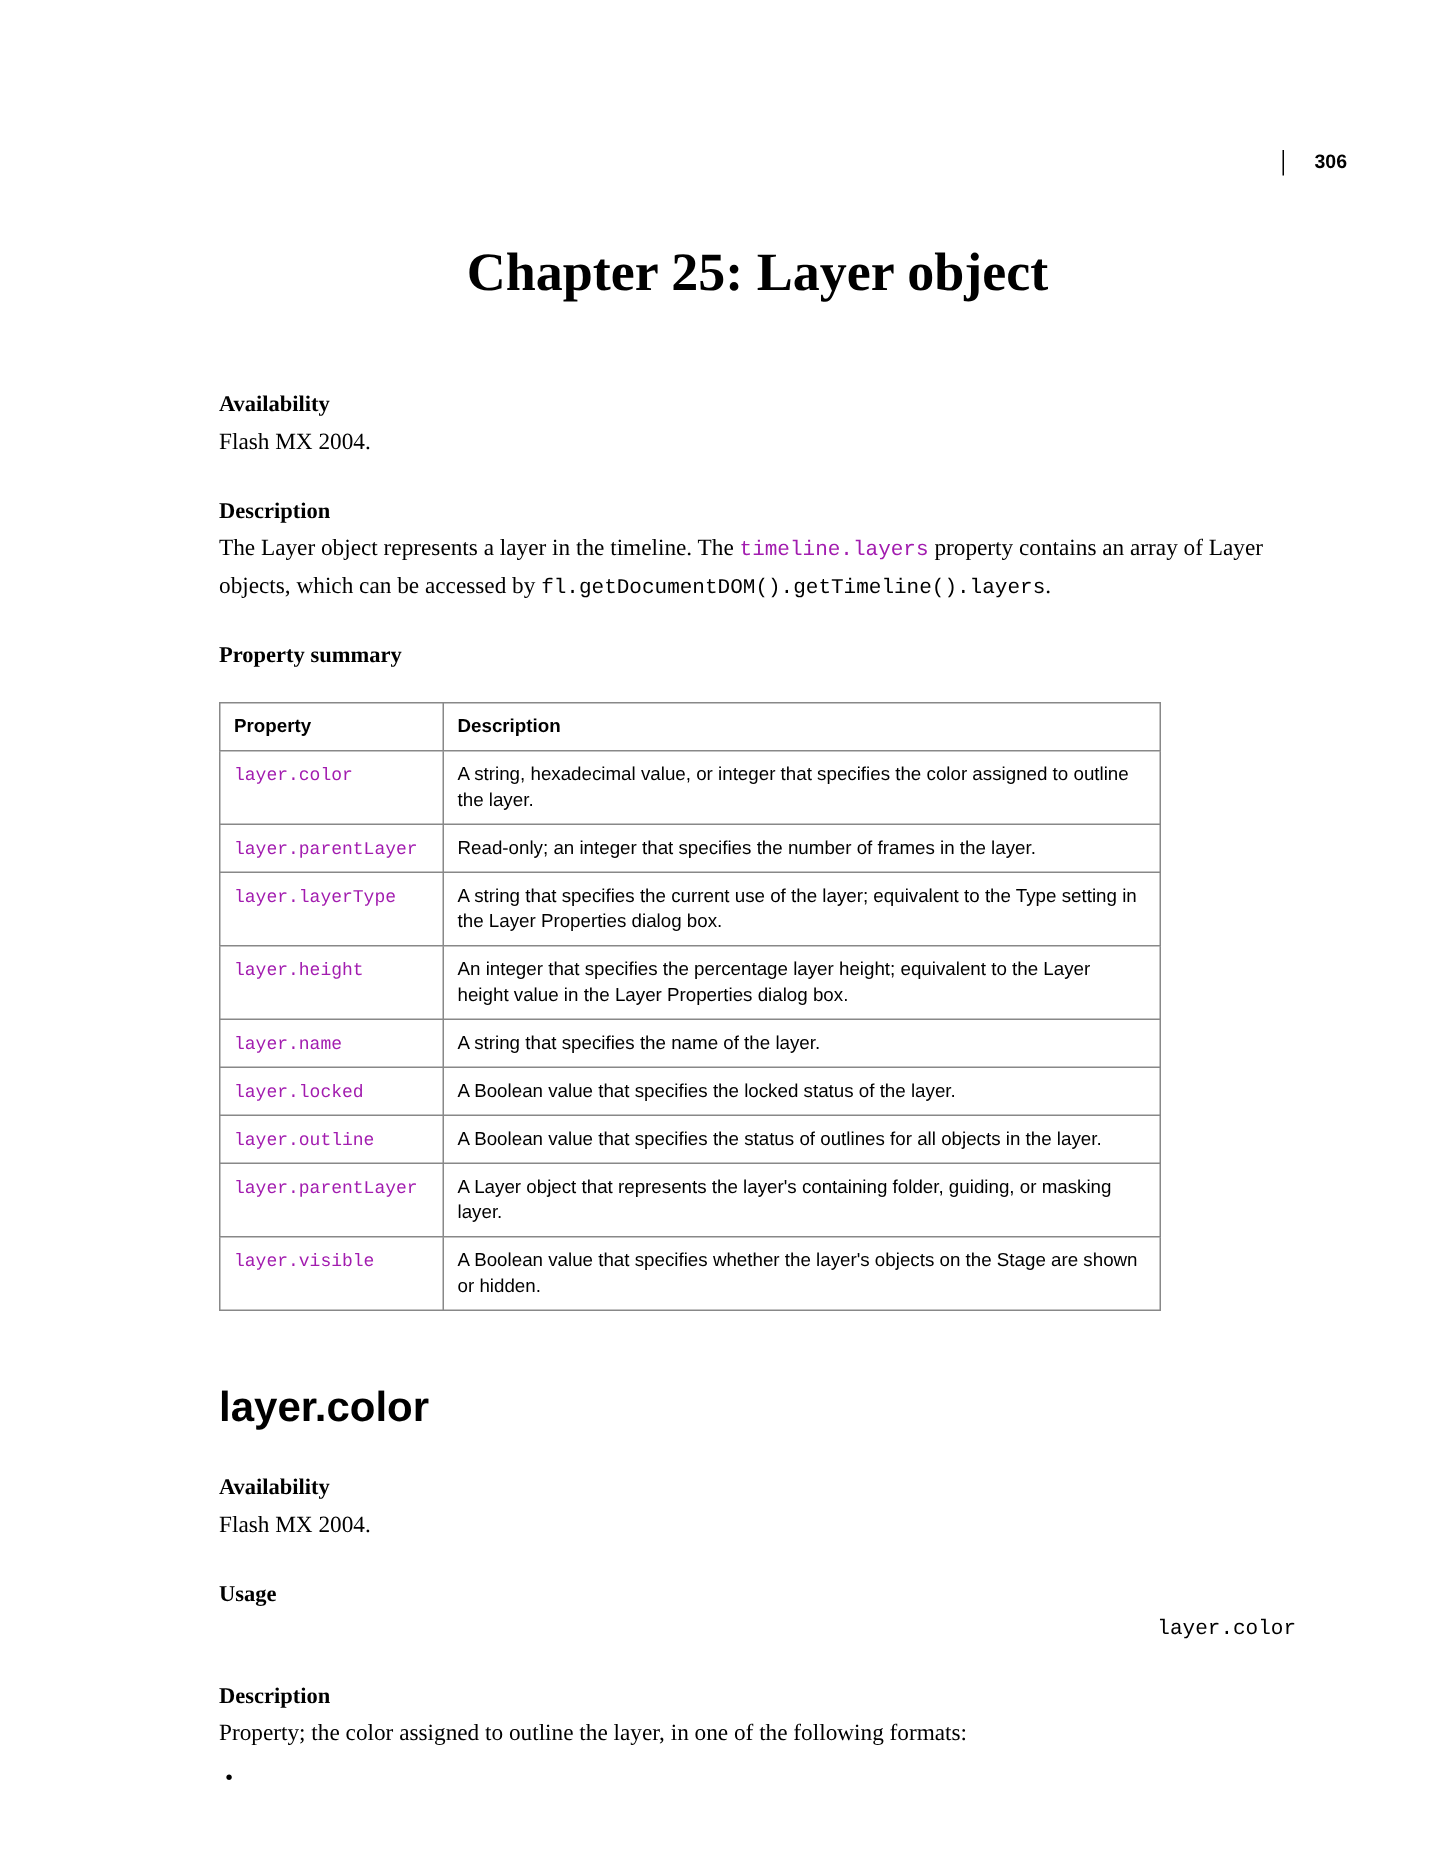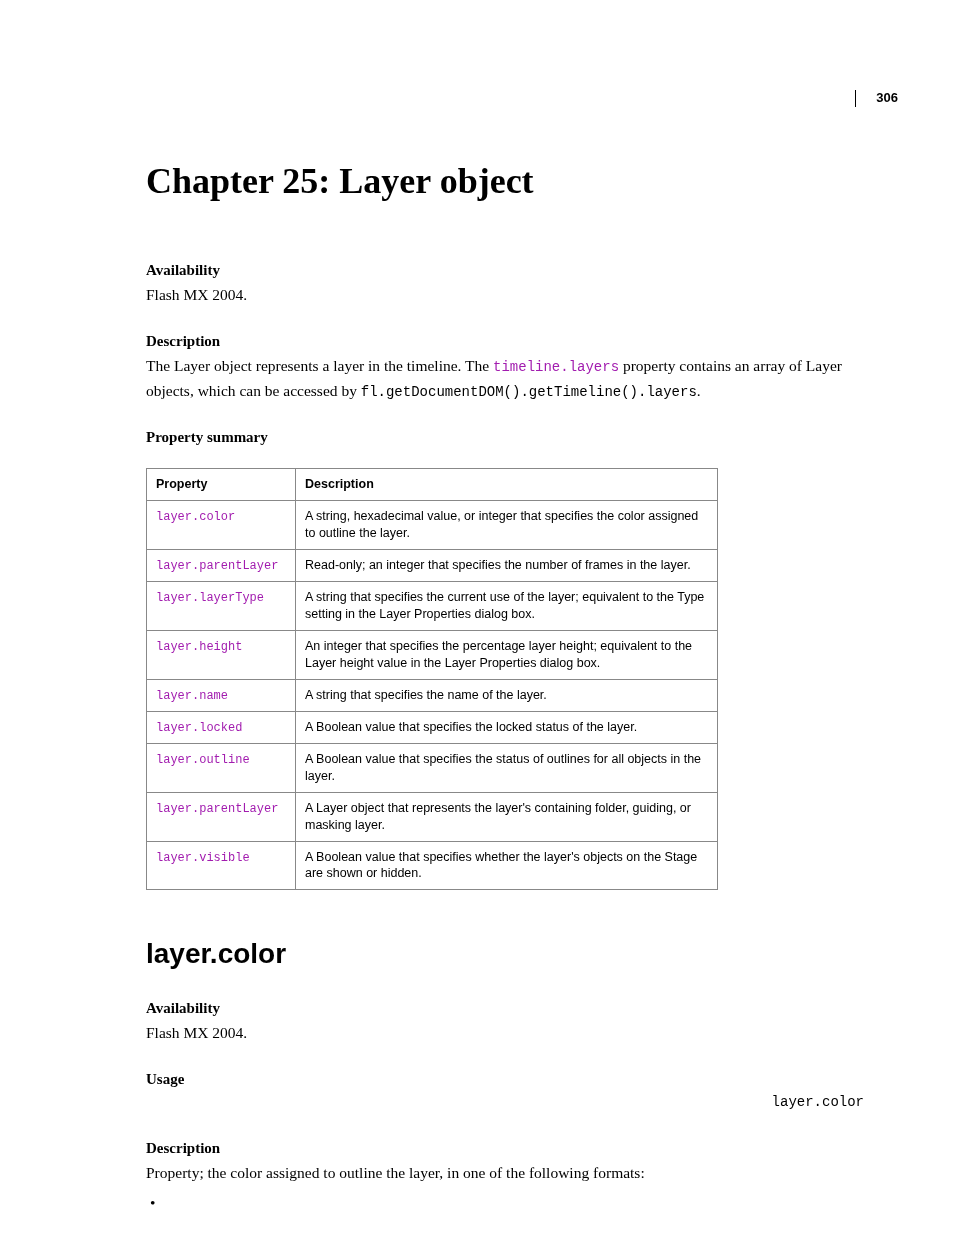--- a/index.html
+++ b/index.html
@@ -11,35 +11,36 @@
   }
   .page {
     width: 954px;
     height: 1235px;
     position: relative;
     box-sizing: border-box;
     padding: 90px 90px 0 146px;
   }
   .page-number {
     position: absolute;
-    top: 90px;
+    top: 100px;
     right: 56px;
     font-family: "Myriad Pro", Arial, sans-serif;
     font-weight: bold;
     font-size: 13px;
     border-left: 1.5px solid #000;
     padding-left: 20px;
     padding-bottom: 2px;
   }
   h1.chapter-title {
     font-family: "Minion Pro", "Times New Roman", Georgia, serif;
     font-weight: bold;
     font-size: 36px;
     margin: 70px 0 0 0;
     letter-spacing: 0px;
+    text-align: center;
   }
   .section-label {
     font-family: "Minion Pro", "Times New Roman", Georgia, serif;
     font-weight: bold;
     font-size: 15px;
     margin-top: 26px;
     margin-bottom: 4px;
   }
   .body-text {
     font-family: "Minion Pro", "Times New Roman", Georgia, serif;
@@ -52,21 +53,21 @@
     font-size: 14px;
     text-align: right;
   }
   .link {
     color: #a21caf;
     font-family: "Courier New", Courier, monospace;
     font-size: 14px;
   }
   table.prop-table {
     border-collapse: collapse;
-    width: 572px;
+    width: 628px;
     margin-top: 22px;
     font-family: "Myriad Pro", Arial, sans-serif;
     font-size: 12.5px;
   }
   table.prop-table th, table.prop-table td {
     border: 1px solid #888;
     text-align: left;
     vertical-align: top;
     padding: 7px 9px 7px 9px;
     line-height: 1.35;

